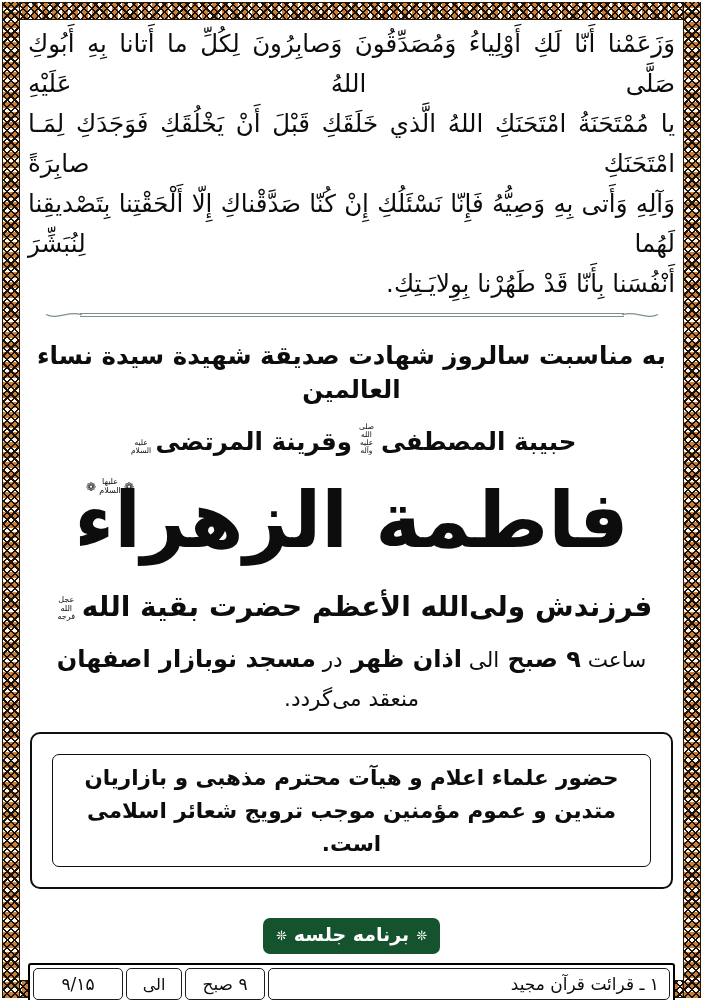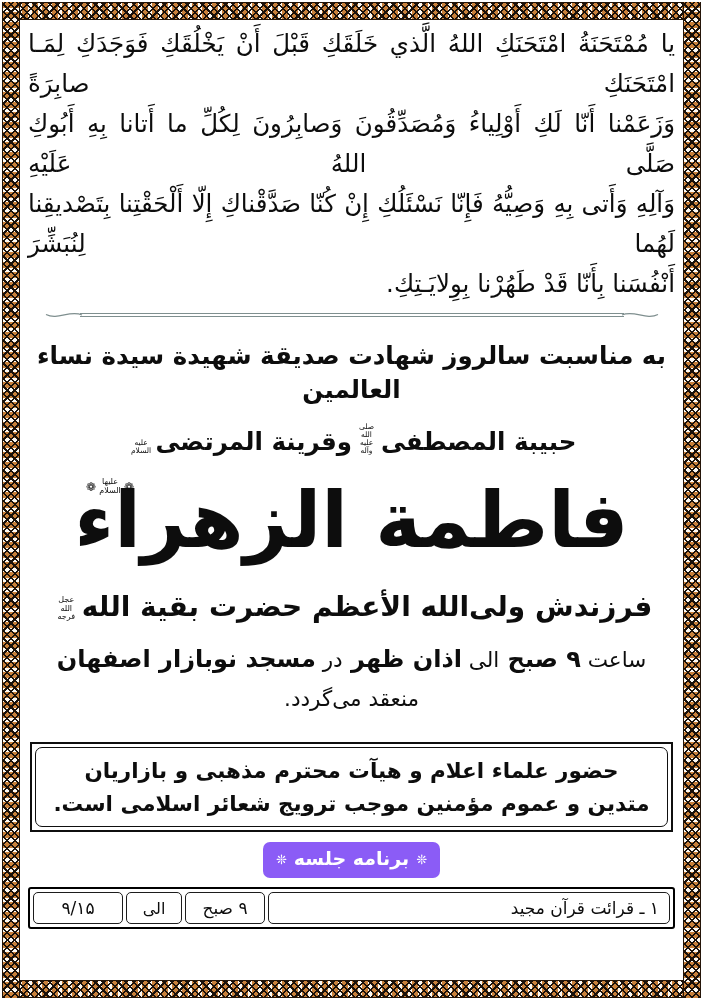--- a/index.html
+++ b/index.html
@@ -55,27 +55,27 @@
 
   .sub1{font-size:19px;margin-top:2px;line-height:28px;}
   .sub2{font-size:28px;font-weight:bold;margin-top:9px;line-height:44px;}
   .sub2 .seal{width:25px;font-size:8px;}
 
   .dates{margin-top:12px;}
   .dline{line-height:37px;}
   .db{font-weight:bold;font-size:24px;}
   .dn{font-weight:normal;font-size:21.5px;}
 
-  .notice{margin:23px 2px 0;border:2.5px solid #0f0f0f;border-radius:0;padding:3px;}
+  .notice{margin:13px 2px 0;border:2.5px solid #0f0f0f;border-radius:10px;padding:20px;}
   .notice-inner{border:1.5px solid #0f0f0f;border-radius:7px;padding:6px 16px;
     font-weight:bold;font-size:21.5px;line-height:33px;}
 
   .banner-row{margin-top:10px;line-height:0;}
-  .banner{display:inline-block;background:#8b5cf6;color:#ffffff;border-radius:7px;
-    padding:5px 6px 7px;font-size:19px;font-weight:bold;line-height:22px;}
+  .banner{display:inline-block;background:#14532d;color:#ffffff;border-radius:7px;
+    padding:5px 6px 7px;font-size:19px;font-weight:bold;line-height:22px;margin-top:19px;}
   .flower{font-size:13px;vertical-align:1px;padding:0 7px;font-weight:normal;}
 
   .table-frame{margin-top:9px;border:2.5px solid #000;border-radius:3px;background:#fff;}
   table{width:100%;border-collapse:separate;border-spacing:3px;direction:rtl;table-layout:fixed;}
   td{border:1.5px solid #1d1d1d;border-radius:5px;height:26px;font-size:17px;
      vertical-align:middle;background:#fff;}
   .c-desc{text-align:right;padding:2px 10px 2px 4px;}
   .c-start{width:76px;text-align:center;}
   .c-conj{width:52px;text-align:center;font-size:16px;}
   .c-end{width:86px;text-align:center;}
@@ -87,22 +87,22 @@
 <div class="poster">
 
   <div class="bstrip b-h b-top"></div>
   <div class="bstrip b-h b-bottom"></div>
   <div class="bstrip b-v b-left"></div>
   <div class="bstrip b-v b-right"></div>
 
   <div class="content">
 
     <section class="prayer">
+      <div class="pline">وَزَعَمْنا أَنّا لَكِ أَوْلِياءُ وَمُصَدِّقُونَ وَصابِرُونَ لِكُلِّ ما أَتانا بِهِ أَبُوكِ صَلَّى اللهُ عَلَيْهِ</div>
       <div class="pline">یا مُمْتَحَنَةُ امْتَحَنَكِ اللهُ الَّذي خَلَقَكِ قَبْلَ أَنْ يَخْلُقَكِ فَوَجَدَكِ لِمَـا امْتَحَنَكِ صابِرَةً</div>
-      <div class="pline">وَزَعَمْنا أَنّا لَكِ أَوْلِياءُ وَمُصَدِّقُونَ وَصابِرُونَ لِكُلِّ ما أَتانا بِهِ أَبُوكِ صَلَّى اللهُ عَلَيْهِ</div>
       <div class="pline">وَآلِهِ وَأَتى بِهِ وَصِيُّهُ فَإِنّا نَسْئَلُكِ إِنْ كُنّا صَدَّقْناكِ إِلّا أَلْحَقْتِنا بِتَصْديقِنا لَهُما لِنُبَشِّرَ</div>
       <div class="prayer-last">
         <span>أَنْفُسَنا بِأَنّا قَدْ طَهُرْنا بِوِلايَـتِكِ.</span>
       </div>
     </section>
 
     <div class="divider-row">
       <svg width="616" height="14" viewBox="0 0 616 14">
         <g stroke="#7f8f8f" stroke-width="1.2" fill="none">
           <path d="M36 5.5 H 580"></path>

